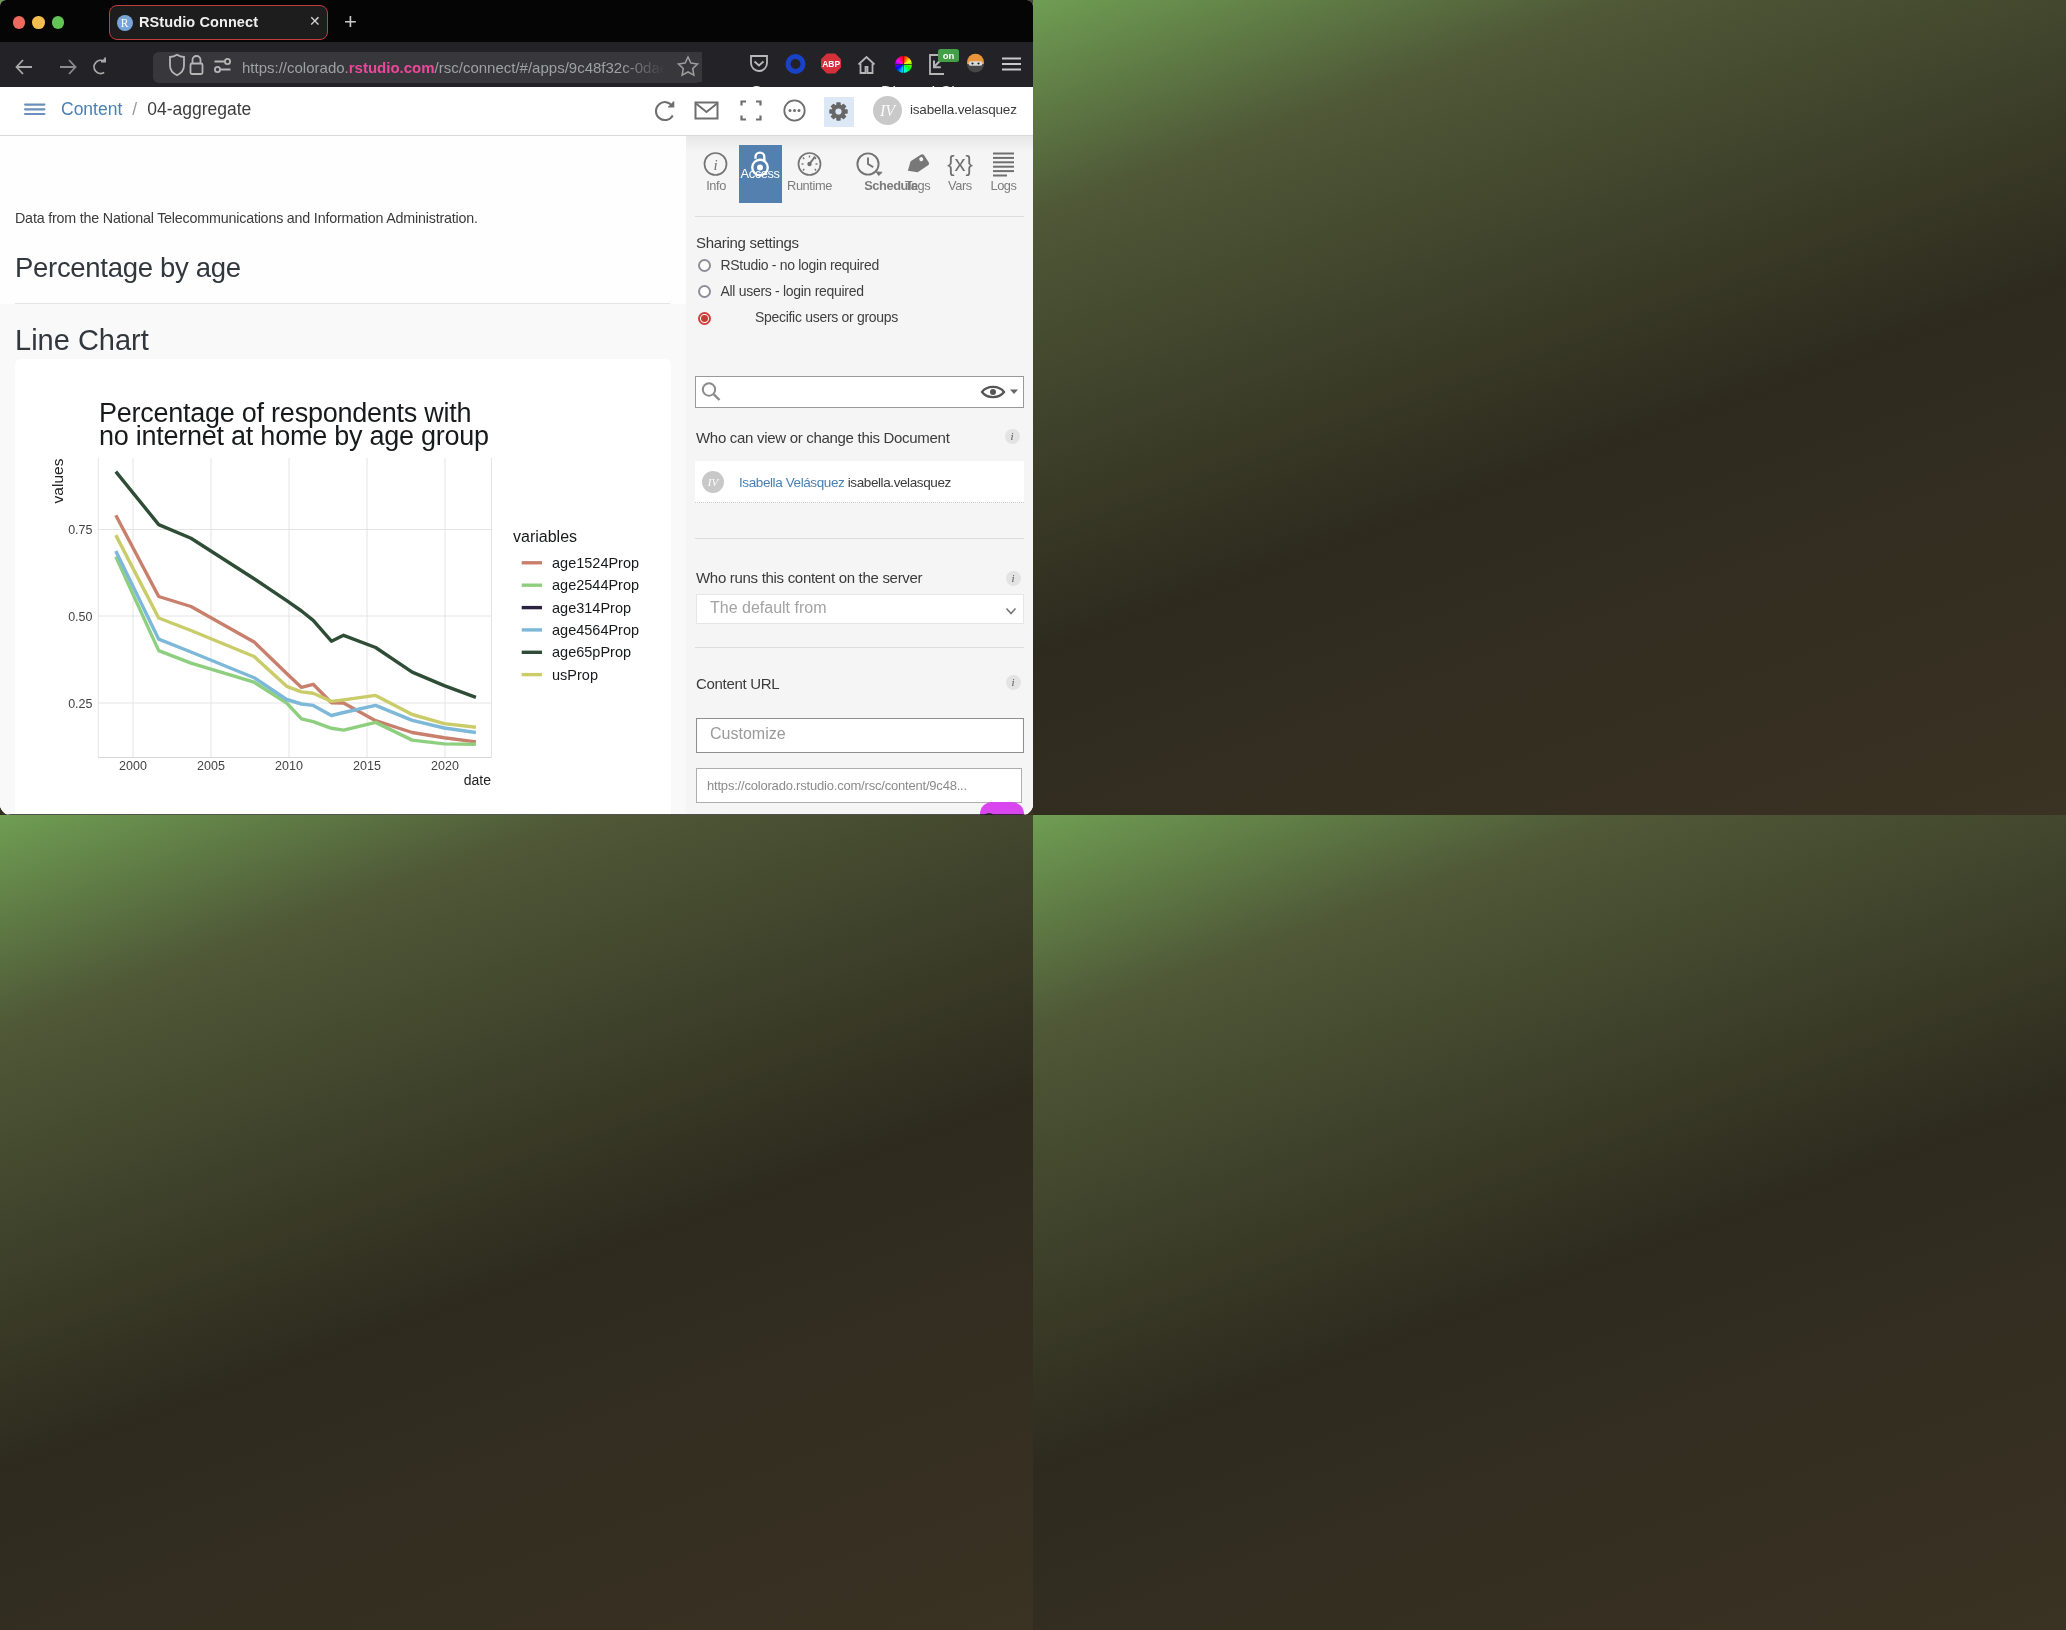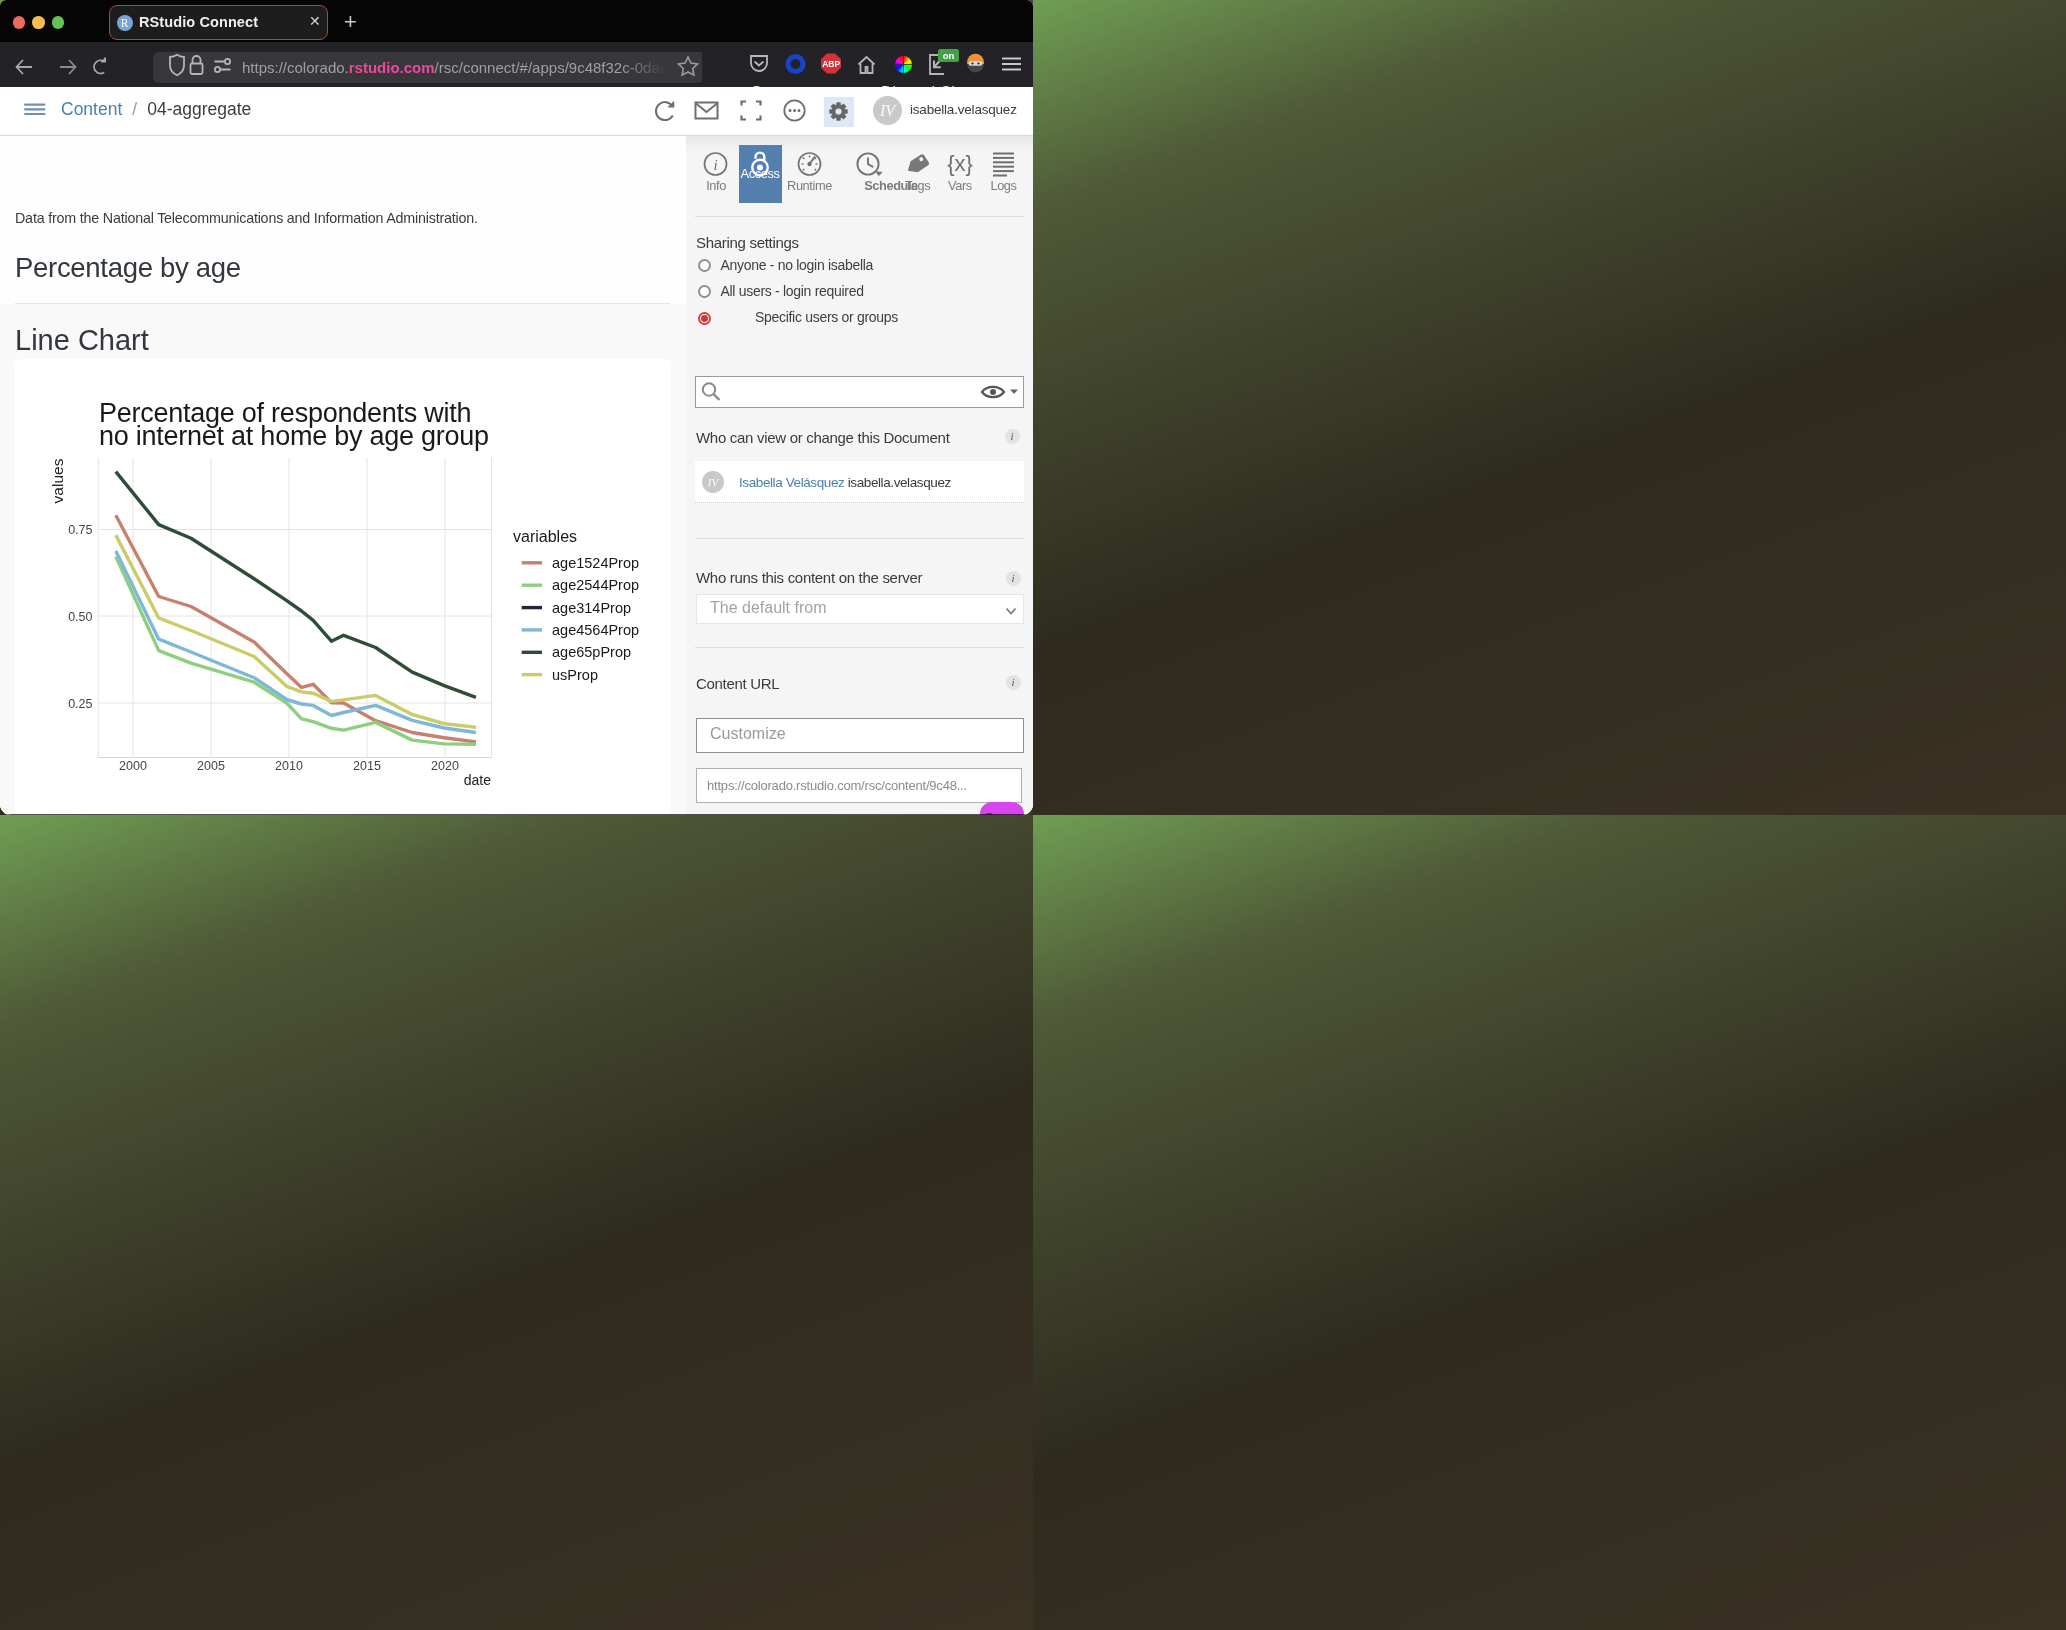--- a/index.html
+++ b/index.html
@@ -320,21 +320,21 @@
   <div class="tablabel" style="left:681px;top:177.5px;">Info</div>
   <div class="tablabel" style="left:725px;top:166px;color:#fff;">Access</div>
   <div class="tablabel" style="left:774.5px;top:177.5px;">Runtime</div>
   <div class="tablabel" style="left:856px;top:177.5px;font-weight:bold;">Schedule</div>
   <div class="tablabel" style="left:882.5px;top:177.5px;">Tags</div>
   <div class="tablabel" style="left:925px;top:177.5px;">Vars</div>
   <div class="tablabel" style="left:968.5px;top:177.5px;">Logs</div>
   <div class="pdivider" style="top:215.5px;"></div>
   <div class="ptitle" style="left:696px;top:233.5px;">Sharing settings</div>
   <div class="radio" style="left:697.5px;top:259px;"></div>
-  <div class="rlabel" style="left:720.5px;top:256.7px;">Anyone - no login isabella</div>
+  <div class="rlabel" style="left:720.5px;top:256.7px;">RStudio - no login required</div>
   <div class="radio" style="left:697.5px;top:285px;"></div>
   <div class="rlabel" style="left:720.5px;top:282.7px;">All users - login required</div>
   <div class="radio sel" style="left:697.5px;top:311.5px;"></div>
   <div class="rlabel" style="left:755px;top:309.1px;">Specific users or groups</div>
   <div class="abs" id="searchbox"></div>
   <svg class="abs" width="40" height="26" style="left:699px;top:379px;" viewBox="0 0 40 26" fill="none">
     <circle cx="10" cy="10.5" r="6.2" stroke="#8a8a8a" stroke-width="2"></circle>
     <path d="M14.8 15.3 L20.5 21" stroke="#8a8a8a" stroke-width="2.4"></path>
   </svg>
   <svg class="abs" width="40" height="22" style="left:980px;top:381px;" viewBox="0 0 40 22" fill="none">

